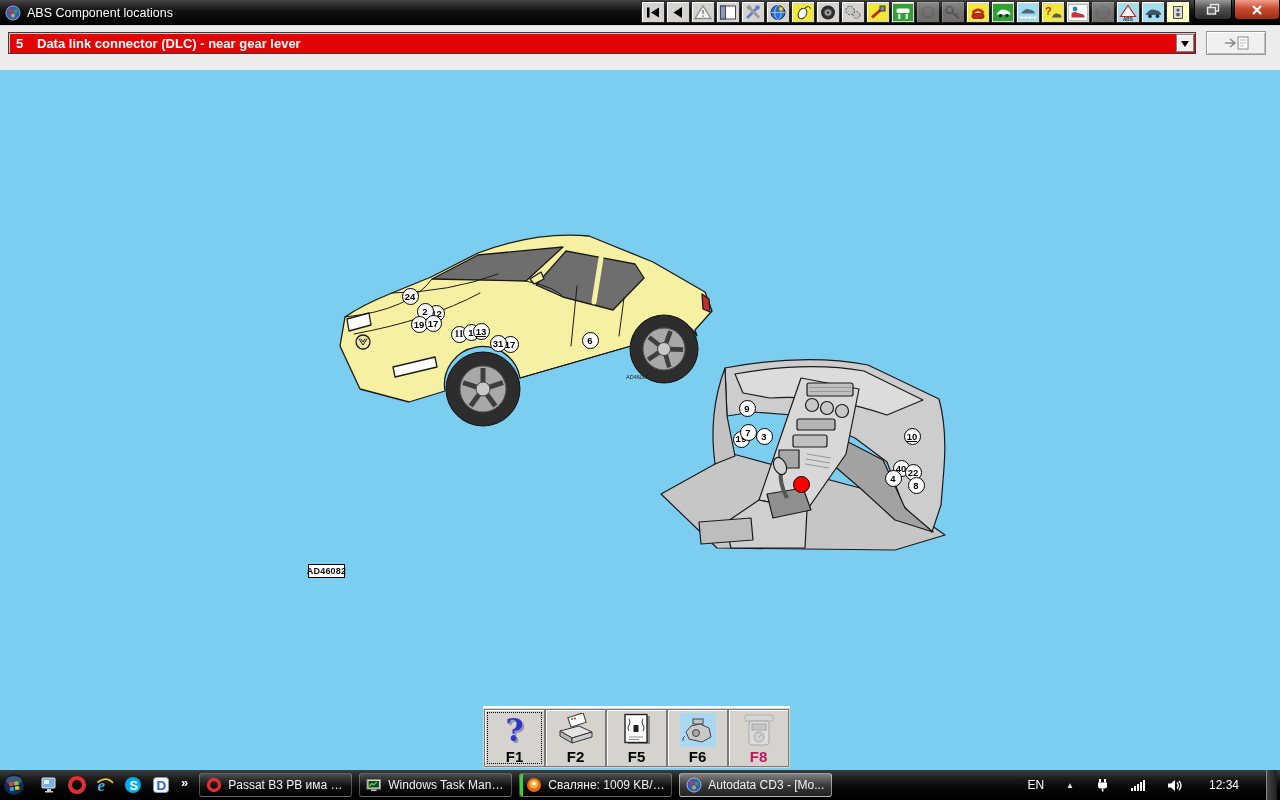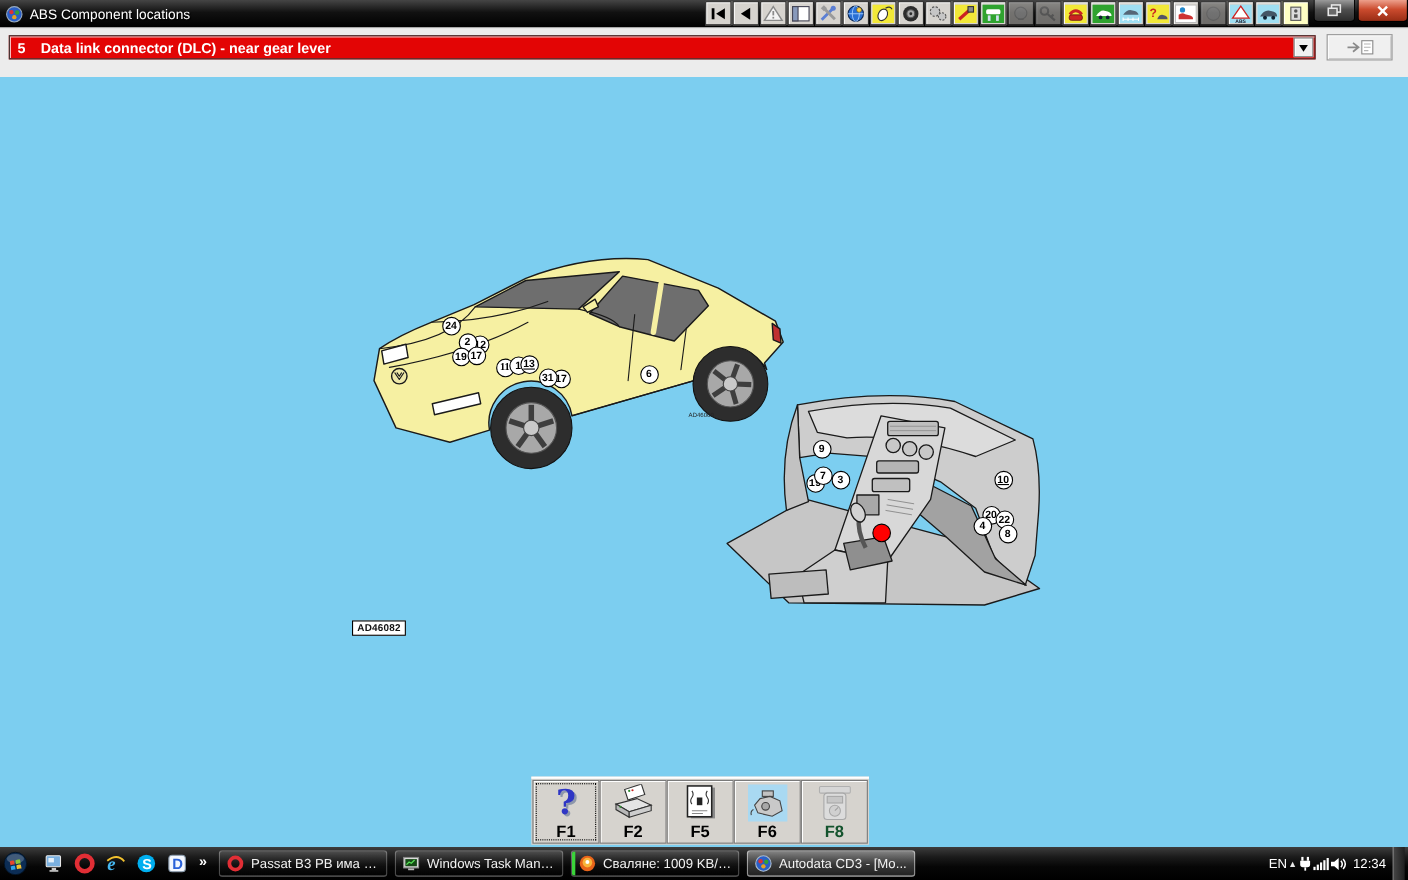--- a/index.html
+++ b/index.html
@@ -21,46 +21,46 @@
 
 #selector-row{position:absolute;top:26px;left:0;right:0;height:44px;background:#ececec}
 #combo{position:absolute;left:8px;top:6px;width:1188px;height:22px;background:#e30505;border:1px solid #3a3a3a;box-shadow:inset 1px 1px 0 rgba(255,255,255,.75);display:flex;align-items:center;color:#fff;font-weight:bold;font-size:13px}
 #combo .idx{width:28px;padding-left:7px}
 #combo .arrowbtn{margin-left:auto;width:18px;height:18px;margin-right:1px;background:#f0f0f0;border:1px solid #808080;box-shadow:inset 1px 1px 0 #fff;display:flex;align-items:center;justify-content:center}
 .tri-down{width:0;height:0;border:4px solid transparent;border-top:6px solid #000;margin-top:5px}
 #transfer-btn{position:absolute;left:1206px;top:5px;width:60px;height:24px;background:#f0f0f0;border:1px solid #979797;box-shadow:inset 1px 1px 0 #fff,inset -1px -1px 0 #bdbdbd;display:flex;align-items:center;justify-content:center}
 
 
 #main{position:absolute;top:70px;left:0;right:0;height:700px;background:#7ccef0}
-#label-box{position:absolute;left:320px;top:494px;width:49px;height:14px;background:#fff;border:1px solid #000;font-size:9px;font-weight:bold;display:flex;align-items:center;justify-content:center;letter-spacing:.2px;color:#111}
+#label-box{position:absolute;left:308px;top:494px;width:37px;height:14px;background:#fff;border:1px solid #000;font-size:9px;font-weight:bold;display:flex;align-items:center;justify-content:center;letter-spacing:.2px;color:#111}
 #overlay{position:absolute;inset:0;pointer-events:none;z-index:6}
 .callout{position:absolute;width:17px;height:17px;border-radius:50%;background:#fff;border:1.5px solid #000;font-weight:bold;font-size:9.5px;display:flex;align-items:center;justify-content:center;pointer-events:auto;color:#000}
 #highlight-dot{position:absolute;width:17px;height:17px;border-radius:50%;border:1.5px solid #000;pointer-events:auto}
 
 
 #fbar{position:absolute;left:483px;top:636px;width:307px;height:62px;background:#d6d3ce;border-top:2px solid #fff;display:flex;padding:1px;gap:0}
 .fbtn{width:61px;height:58px;border:1px solid #7a7a7a;background:#d6d3ce;box-shadow:inset 1px 1px 0 #fff;display:flex;flex-direction:column;align-items:center;justify-content:flex-end;padding-bottom:1px}
 .fbtn .ficon{flex:1;display:flex;align-items:center;justify-content:center}
 .fbtn .flabel{font-weight:bold;font-size:15px;line-height:16px;color:#000}
-.fbtn.disabled .flabel{color:#14532d}
+.fbtn.disabled .flabel{color:#be185d}
 .fbtn.focused{outline:1px dotted #000;outline-offset:-4px}
 .qmark{font-family:"DejaVu Serif",serif;font-weight:bold;font-size:31px;color:#2f36c5;text-shadow:2px 2px 0 #8d97ab;line-height:34px}
 
 
 #taskbar{position:absolute;bottom:0;left:0;right:0;height:30px;background:linear-gradient(#3d3d3d,#1b1b1b 30%,#060606 60%,#000);display:flex;align-items:center}
 #start-orb{margin-left:3px;display:flex}
 #quick{display:flex;align-items:center;gap:6px;margin-left:13px}
 .ql{width:22px;height:22px;display:flex;align-items:center;justify-content:center;background:none;border:none}
 #chev{color:#fff;font-weight:bold;font-size:13px;margin:0 9px 5px 9px}
 #tasks{display:flex;gap:7px;margin-left:2px}
 .task{width:153px;height:24px;border:1px solid rgba(255,255,255,.28);border-radius:3px;background:linear-gradient(rgba(130,130,130,.38),rgba(45,45,45,.3) 50%,rgba(0,0,0,.25));display:flex;align-items:center;color:#f2f2f2;font-size:12px;padding:0 6px;gap:6px;position:relative;overflow:hidden;white-space:nowrap}
 .task.active{background:linear-gradient(rgba(200,200,200,.55),rgba(120,120,120,.45) 50%,rgba(75,75,75,.45));border-color:rgba(255,255,255,.5)}
 .task .prog{position:absolute;left:0;top:0;bottom:0;width:3px;background:#3ad43a}
 .task .tlabel{overflow:hidden;text-overflow:ellipsis}
-#tray{margin-left:auto;display:flex;align-items:center;gap:1px;padding-right:3px;color:#fff}
+#tray{margin-left:auto;display:flex;align-items:center;gap:22px;padding-right:3px;color:#fff}
 #lang{font-size:12px}
 #tray-arrow{font-size:8px;color:#e8e8e8}
 #net-bars{display:flex;align-items:flex-end;gap:1px;height:11px}
 #net-bars span{width:2px;background:#fff;display:block}
 #clock{font-size:12px;margin:0 5px}
 #show-desktop{width:11px;height:30px;background:linear-gradient(90deg,#454545,#1f1f1f);border-left:1px solid #8a8a8a}
 svg{display:block}
 </style>
 </head>
 <body>
@@ -402,21 +402,21 @@
       <div class="callout" style="left: 462.5px; top: 323.5px;">1</div>
       <div class="callout" style="left: 458.5px; top: 335.5px; margin-left: 43px;">17</div>
       <div class="callout" style="left: 472.5px; top: 323px; text-decoration: underline;">13</div>
       <div class="callout" style="left: 489.5px; top: 334.5px;">31</div>
       <div class="callout" style="left: 581.5px; top: 331.5px;">6</div>
       <div class="callout" style="left: 738.5px; top: 399.5px;">9</div>
       <div class="callout" style="left: 732.5px; top: 431px; font-family: Liberation Mono, monospace;">19</div>
       <div class="callout" style="left: 739.5px; top: 423.5px;">7</div>
       <div class="callout" style="left: 755.5px; top: 427.5px;">3</div>
       <div class="callout" style="left: 903.5px; top: 428px; text-decoration: underline;">10</div>
-      <div class="callout" style="left: 892.5px; top: 459.5px;">20</div>
+      <div class="callout" style="left: 892.5px; top: 459.5px;">40</div>
       <div class="callout" style="left: 904.5px; top: 463.5px;">22</div>
       <div class="callout" style="left: 884.5px; top: 469.5px;">4</div>
       <div class="callout" style="left: 907.5px; top: 476.5px;">8</div>
     </div>
 
   <div id="taskbar">
     <button class="ql" id="start-orb">
       <svg width="28" height="28" viewBox="0 0 28 28">
           <circle cx="14" cy="14" r="13" fill="#0c2d55" stroke="#03111f"></circle>
           <ellipse cx="14" cy="8.5" rx="10" ry="5.5" fill="rgba(255,255,255,.22)"></ellipse>

